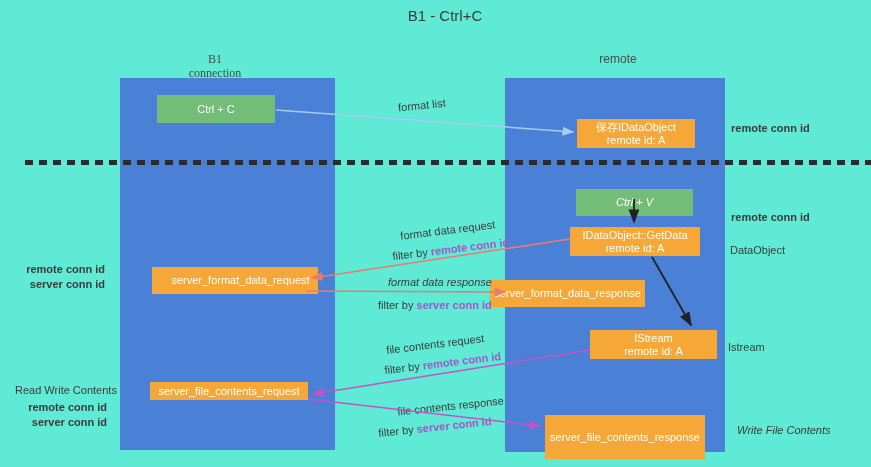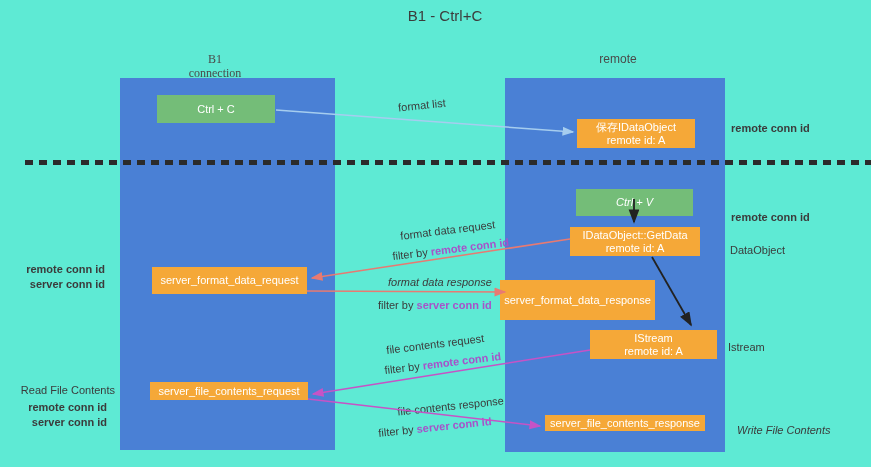--- a/index.html
+++ b/index.html
@@ -97,38 +97,38 @@
 
   <div class="abs node green" style="left:576px;top:189px;width:117px;height:27px;font-style:italic;">
     <span>Ctrl + V</span>
   </div>
 
   <div class="abs node orange" style="left:570px;top:227px;width:130px;height:29px;">
     <span>IDataObject::GetData</span>
     <span>remote id: A</span>
   </div>
 
-  <div class="abs node orange" style="left:152px;top:267px;width:155px;height:27px;">
+  <div class="abs node orange" style="left:152px;top:267px;width:155px;height:27px;padding-left:11px;">
     <span>server_format_data_request</span>
   </div>
 
-  <div class="abs node orange" style="left:500px;top:280px;width:155px;height:40px;text-align:right;">
+  <div class="abs node orange" style="left:490px;top:280px;width:155px;height:27px;text-align:right;">
     <span>server_format_data_response</span>
   </div>
 
   <div class="abs node orange" style="left:590px;top:330px;width:127px;height:29px;">
     <span>IStream</span>
     <span>remote id: A</span>
   </div>
 
   <div class="abs node orange" style="left:150px;top:382px;width:158px;height:18px;">
     <span>server_file_contents_request</span>
   </div>
 
-  <div class="abs node orange" style="left:545px;top:415px;width:160px;height:16px;text-align:center;">
+  <div class="abs node orange" style="left:545px;top:415px;width:160px;height:44px;text-align:center;">
     <span>server_file_contents_response</span>
   </div>
 
   <div class="abs edge-label rot6" style="left:398px;top:99px;">
     <span>format list</span>
   </div>
 
   <div class="abs edge-label rot" style="left:400px;top:224px;">
     <span>format data request</span>
   </div>
@@ -158,21 +158,21 @@
   </div>
 
   <div class="abs side-label purple" style="left:731px;top:122px;">remote conn id</div>
   <div class="abs side-label purple" style="left:731px;top:211px;">remote conn id</div>
   <div class="abs side-label" style="left:730px;top:236px;margin-top:8px;">DataObject</div>
   <div class="abs side-label" style="left:728px;top:341px;">Istream</div>
   <div class="abs side-label" style="left:737px;top:424px;font-style:italic;">Write File Contents</div>
 
   <div class="abs side-label purple right-align" style="left:5px;top:263px;width:100px;">remote conn id</div>
   <div class="abs side-label greentxt right-align" style="left:5px;top:278px;width:100px;">server conn id</div>
-  <div class="abs side-label right-align" style="left:15px;top:384px;width:100px;">Read File Contents</div>
+  <div class="abs side-label right-align" style="left:15px;top:384px;width:100px;">Read Write Contents</div>
   <div class="abs side-label purple right-align" style="left:7px;top:401px;width:100px;">remote conn id</div>
   <div class="abs side-label greentxt right-align" style="left:7px;top:416px;width:100px;">server conn id</div>
 
   <svg class="arrows">
     <defs>
       <marker id="mBlue" markerWidth="9" markerHeight="8" refX="7" refY="3" orient="auto">
         <path d="M0,0 L8,3 L0,6 z" class="mk-blue"></path>
       </marker>
       <marker id="mRed" markerWidth="9" markerHeight="8" refX="7" refY="3" orient="auto">
         <path d="M0,0 L8,3 L0,6 z" class="mk-red"></path>

